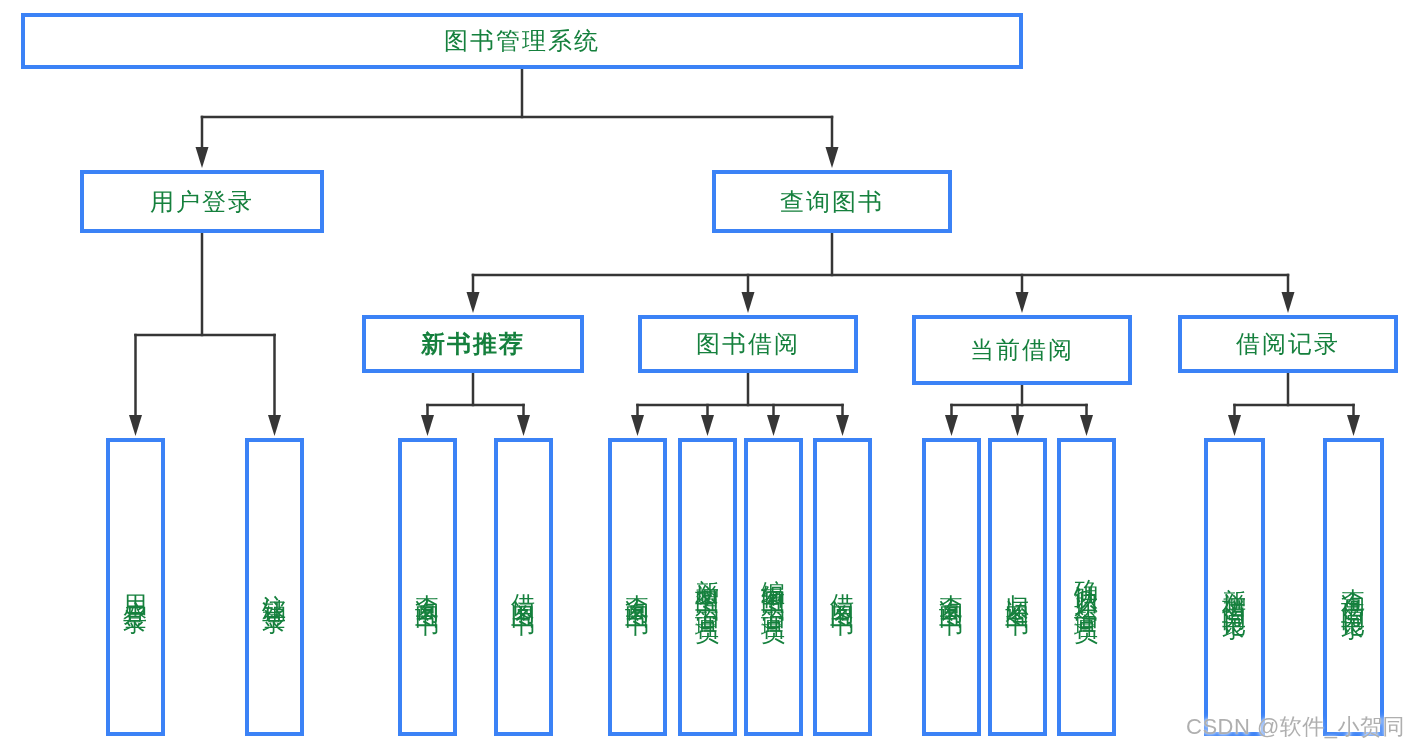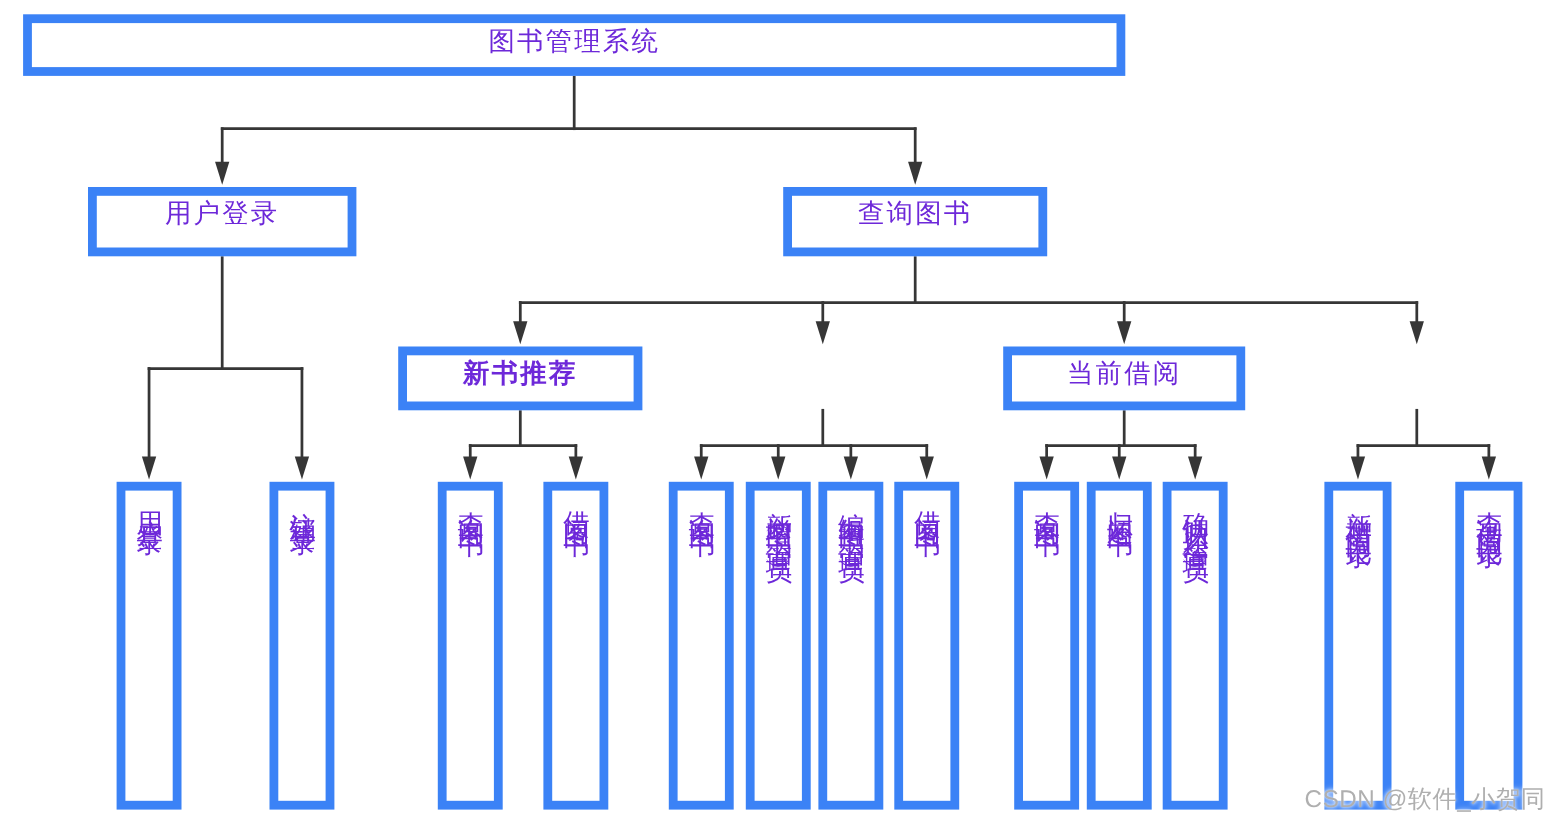--- a/index.html
+++ b/index.html
@@ -3,36 +3,36 @@
 <meta charset="utf-8">
 <style>
   html,body { margin:0; padding:0; background:#ffffff; }
   .stage {
     position:relative; width:1405px; height:747px; background:#ffffff;
     font-family:"Liberation Sans","DejaVu Sans",sans-serif; overflow:hidden;
   }
   .stage svg.connectors { position:absolute; left:0; top:0; z-index:1; }
   .box {
     position:absolute; z-index:2; box-sizing:border-box;
-    border:8px solid #3b82f6; background:#ffffff;
-    display:flex; align-items:flex-start; justify-content:center;
-    color:#6d28d9;
+    border:4px solid #3b82f6; background:#ffffff;
+    display:flex; align-items:center; justify-content:center;
+    color:#15803d;
   }
   .h-label { font-size:24px; letter-spacing:2px; white-space:nowrap; }
   .v-label {
     writing-mode:vertical-rl; text-orientation:mixed;
     font-size:24px; letter-spacing:6px; line-height:1.3; white-space:nowrap;
   }
   
   .n-root { left:21px;  top:13px;  width:1002px; height:56px; }
   .n-l2a  { left:80px;  top:170px; width:244px;  height:63px; }
   .n-l2b  { left:712px; top:170px; width:240px;  height:63px; }
   .n-l3a  { left:362px; top:315px; width:222px;  height:58px;font-weight:bold; }
   .n-l3b  { left:638px; top:315px; width:220px;  height:58px; }
-  .n-l3c  { left:912px; top:315px; width:220px;  height:58px; }
+  .n-l3c  { left:912px; top:315px; width:220px;  height:70px; }
   .n-l3d  { left:1178px;top:315px; width:220px;  height:58px; }
   .leaf   { top:438px; width:59px; height:298px; }
   .n-u0 { left:106px; }  .n-u1 { left:245px; }
   .n-a0 { left:398px; }  .n-a1 { left:494px; }
   .n-b0 { left:608px; }  .n-b1 { left:678px; }  .n-b2 { left:744px; }  .n-b3 { left:813px; }
   .n-c0 { left:922px; }  .n-c1 { left:988px; }  .n-c2 { left:1057px; }
   .n-d0 { left:1204px; width:61px; }  .n-d1 { left:1323px; width:61px; }
   .watermark {
     position:absolute; z-index:3; left:1186px; top:712px;
     font-size:22px; letter-spacing:0.5px; color:#afafaf; white-space:nowrap;
@@ -118,22 +118,28 @@
   <div class="box n-l2a">
     <span class="h-label">用户登录</span>
   </div>
   <div class="box n-l2b">
     <span class="h-label">查询图书</span>
   </div>
 
   <div class="box n-l3a">
     <span class="h-label">新书推荐</span>
   </div>
+  <div class="box n-l3b">
+    <span class="h-label">图书借阅</span>
+  </div>
   <div class="box n-l3c">
     <span class="h-label">当前借阅</span>
+  </div>
+  <div class="box n-l3d">
+    <span class="h-label">借阅记录</span>
   </div>
 
   <div class="box leaf n-u0">
     <span class="v-label">用户登录</span>
   </div>
   <div class="box leaf n-u1">
     <span class="v-label">注销登录</span>
   </div>
 
   <div class="box leaf n-a0">

